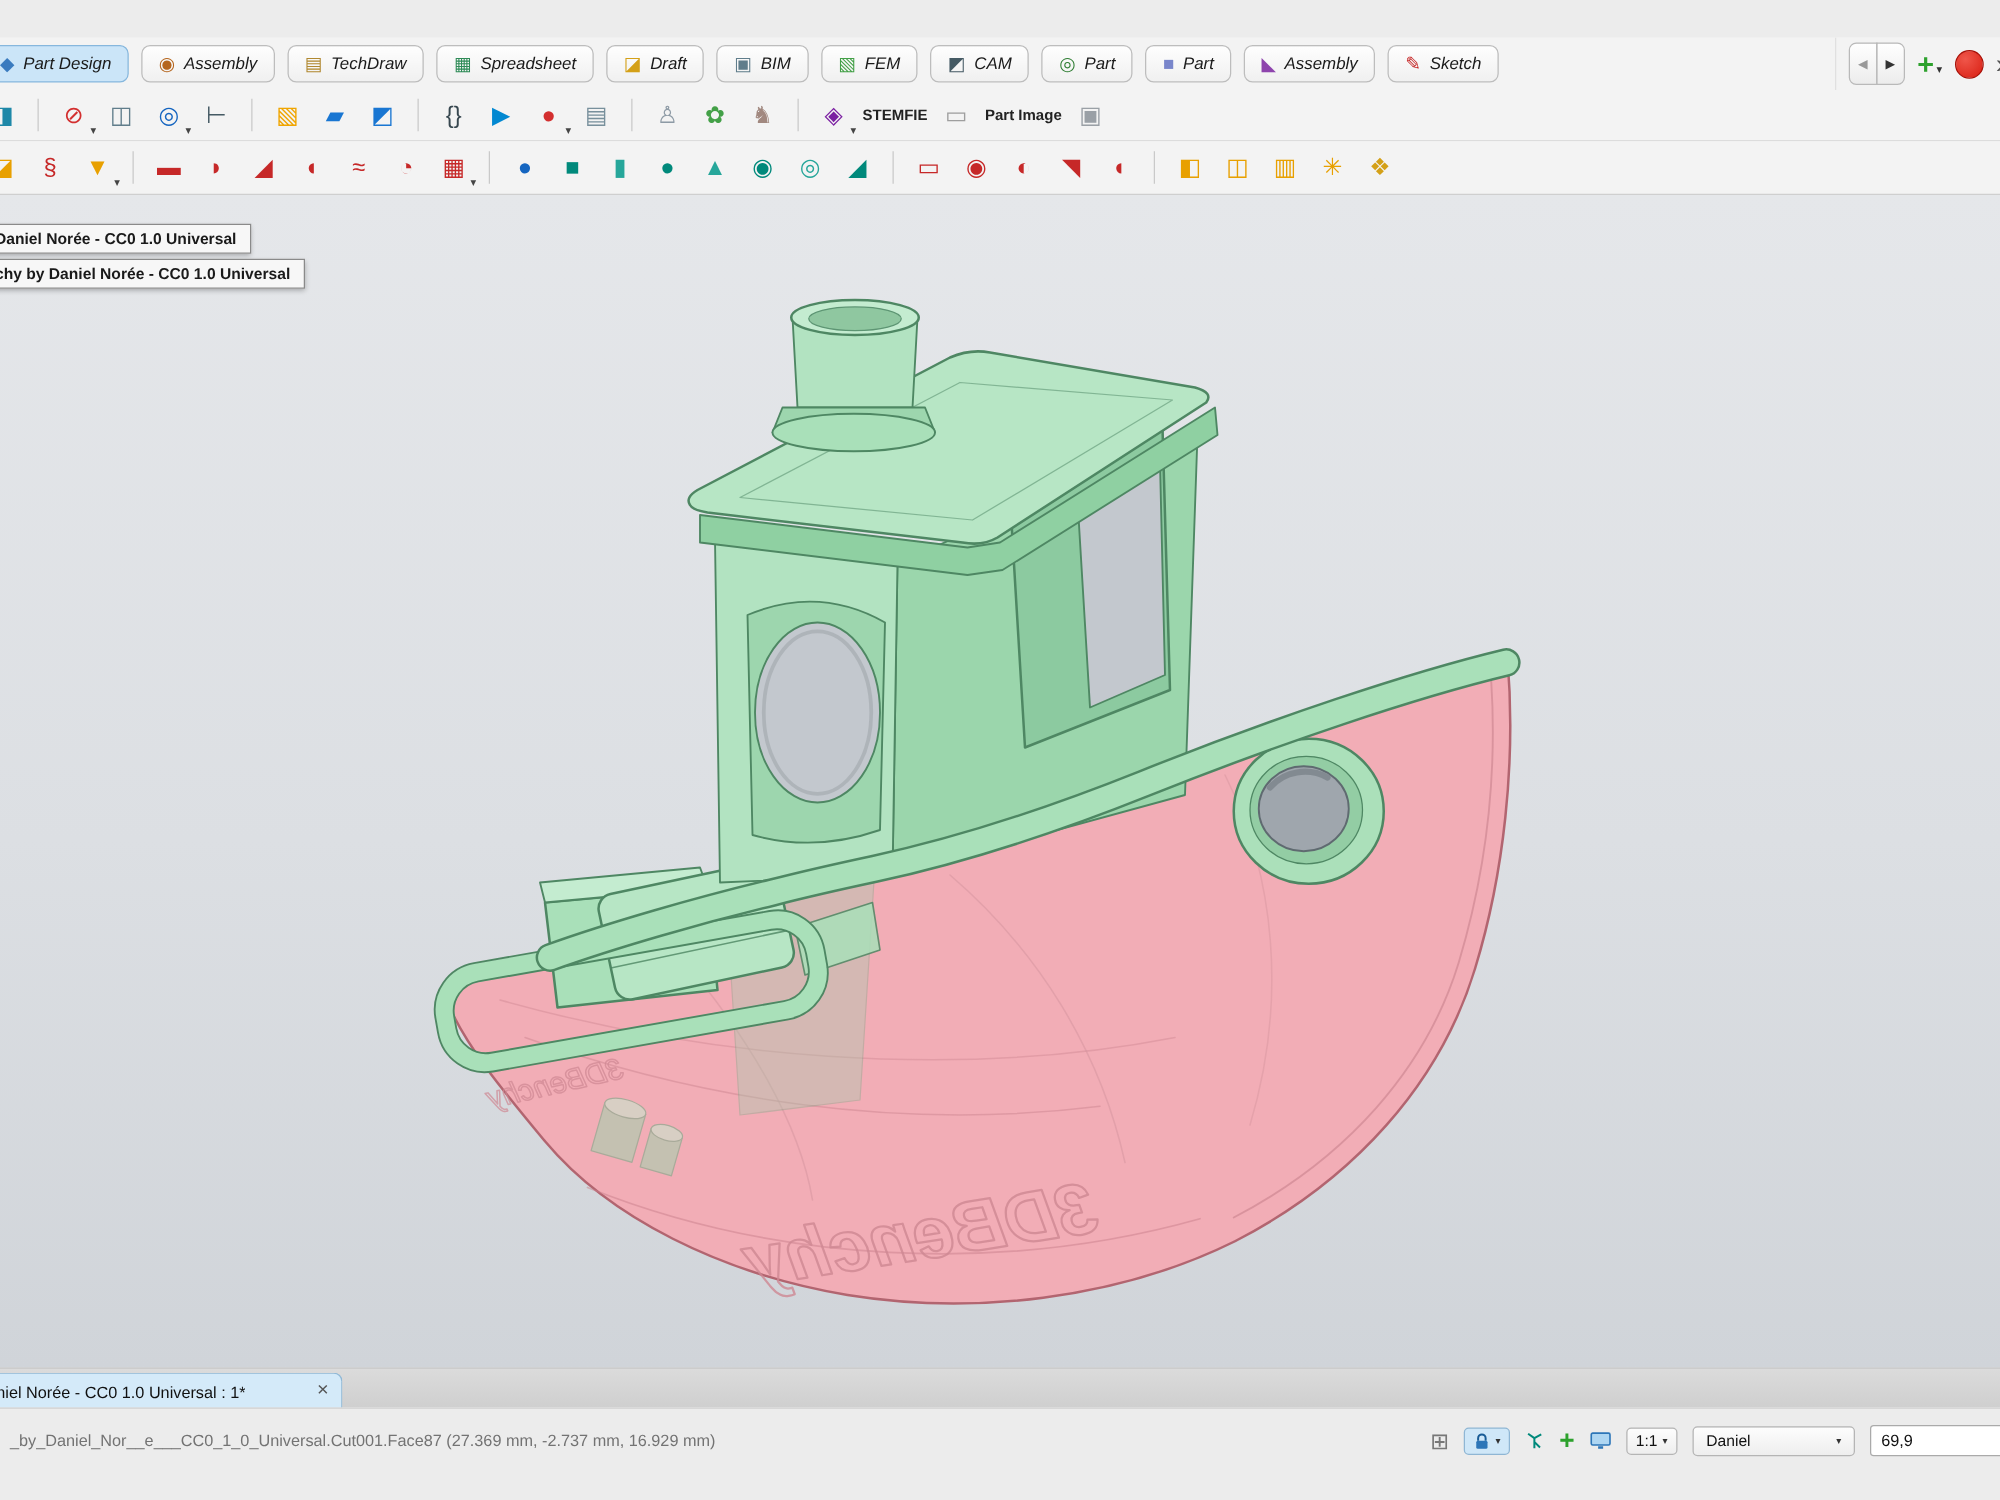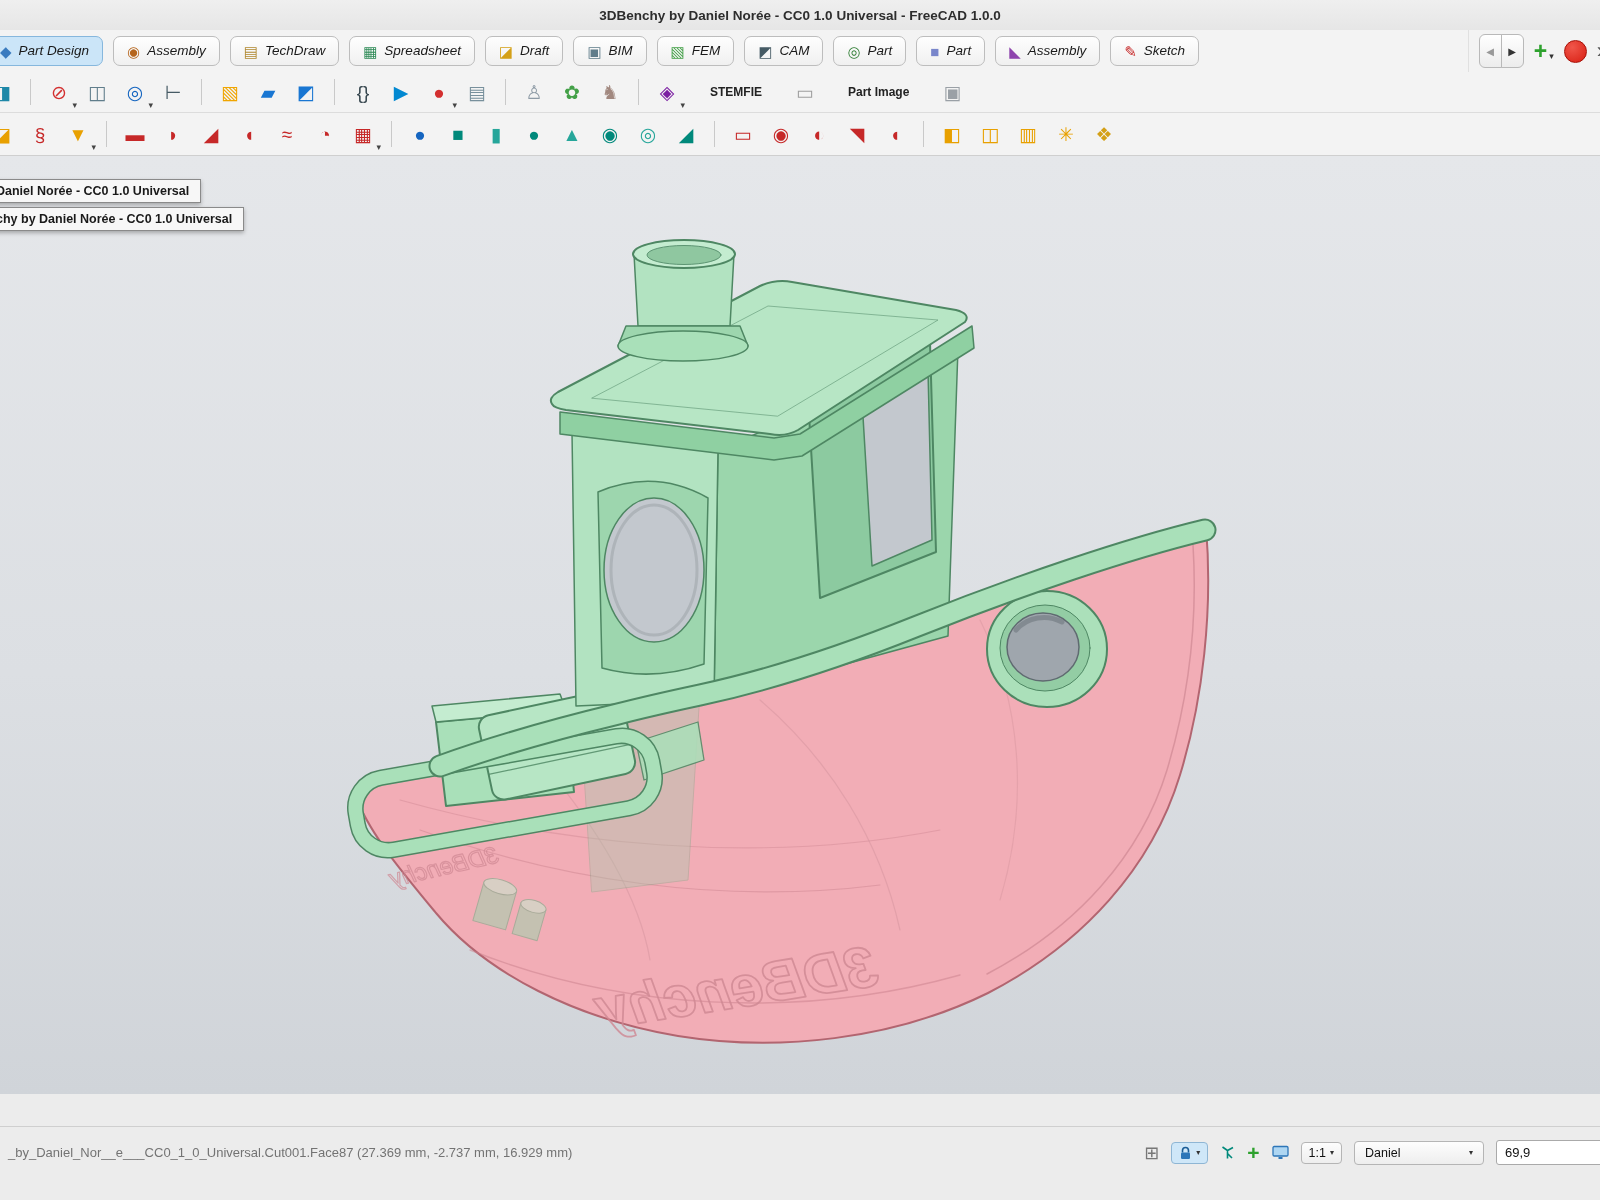--- a/index.html
+++ b/index.html
@@ -30,21 +30,21 @@
 
   
   .tb-row{position:absolute;left:0;width:100%;background:#f3f3f3;display:flex;align-items:center;padding-left:2px;box-sizing:border-box;}
   #tb1{top:72px;height:41px;border-bottom:1px solid #dcdcdc;}
   #tb2{top:113px;height:43px;border-bottom:1px solid #cfcfcf;}
   .tb-icon{width:30px;height:30px;display:flex;align-items:center;justify-content:center;font-size:19px;border-radius:4px;position:relative;margin:0 4px;flex:none;}
   .tb-icon.cut{margin-left:-15px;}
   .tb-glyph{line-height:1;}
   .tb-dd{position:absolute;right:-3px;bottom:-3px;font-size:9px;color:#444;}
   .tb-sep{width:1px;height:26px;background:#c9c9c9;margin:0 9px;flex:none;}
-  .tb-label{font-size:12px;color:#222;margin:0 24px;font-weight:600;white-space:nowrap;}
+  .tb-label{font-size:12px;color:#222;margin:0 4px;font-weight:600;white-space:nowrap;}
 
   
   .viewport{position:absolute;top:156px;left:0;width:1600px;height:938px;background:linear-gradient(180deg,#e5e7ea 0%,#dcdfe3 55%,#d0d4d9 100%);overflow:hidden;}
   .viewport svg.scene{position:absolute;top:0;left:0;}
   .overlay-label{position:absolute;left:-12px;background:#f7f7f7;border:1px solid #8a8a8a;box-shadow:0 2px 4px rgba(0,0,0,.28);font-size:12.5px;font-weight:700;color:#1a1a1a;padding:4px 11px 4px 7px;white-space:nowrap;z-index:5;}
   .ov1{top:23px;}
   .ov2{top:51px;}
 
   
   .doctabs{position:absolute;top:1094px;left:0;width:100%;height:32px;background:linear-gradient(#dbdbdb,#cfcfcf);border-top:1px solid #c2c2c2;box-sizing:border-box;}
@@ -63,23 +63,20 @@
   .st-btn.gesture{width:108px;justify-content:space-between;padding:4px 10px;}
   .st-plain{display:flex;align-items:center;}
   .st-plus{color:#2da12d;font-size:21px;font-weight:700;line-height:1;}
   .st-coord{width:120px;border:1px solid #aaaaaa;background:#ffffff;border-radius:3px;padding:4px 8px;font-size:13px;color:#111;margin-right:-34px;white-space:nowrap;}
 </style>
 </head>
 <body>
 
 <div id="app">
 
-  <div class="titlebar">
-    <span class="title">3DBenchy by Daniel Norée - CC0 1.0 Universal - FreeCAD 1.0.0</span>
-  </div>
 
   <div class="wbrow">
     <div class="wbtabs">
         <div class="wbtab active">
           <span class="wbicon" style="color: rgb(58, 123, 191);">◆</span>
           <span class="wblabel">Part Design</span>
         </div>
         <div class="wbtab">
           <span class="wbicon" style="color: rgb(181, 101, 29);">◉</span>
           <span class="wblabel">Assembly</span>
@@ -376,20 +373,26 @@
           <path d="M 1205,530 C 1130,548 1020,585 915,627 C 835,659 765,681 700,695 C 672,701 645,707 618,714 C 560,728 490,748 440,766" stroke="#a9e0b9" stroke-width="19"></path>
         </g>
 
       </g>
     </svg>
 
     <div class="overlay-label ov1">Daniel Norée - CC0 1.0 Universal</div>
     <div class="overlay-label ov2">chy by Daniel Norée - CC0 1.0 Universal</div>
   </div>
 
+  <div class="doctabs">
+    <div class="doctab">
+      <span class="doctab-label">niel Norée - CC0 1.0 Universal : 1*</span>
+      <span class="doctab-close">×</span>
+    </div>
+  </div>
 
   <div class="statusbar">
     <div class="status-msg">_by_Daniel_Nor__e___CC0_1_0_Universal.Cut001.Face87 (27.369 mm, -2.737 mm, 16.929 mm)</div>
     <div class="status-right">
       <span class="st-grid">⊞</span>
       <span class="st-btn lock">
         <svg width="13" height="14" viewBox="0 0 13 14">
             <path d="M3.5 6.5V4.5a3 3 0 0 1 6 0v2" fill="none" stroke="#1a5c96" stroke-width="1.6"></path>
             <rect x="2" y="6.5" width="9" height="6.5" rx="1.2" fill="#2d76b8"></rect>
           </svg>

